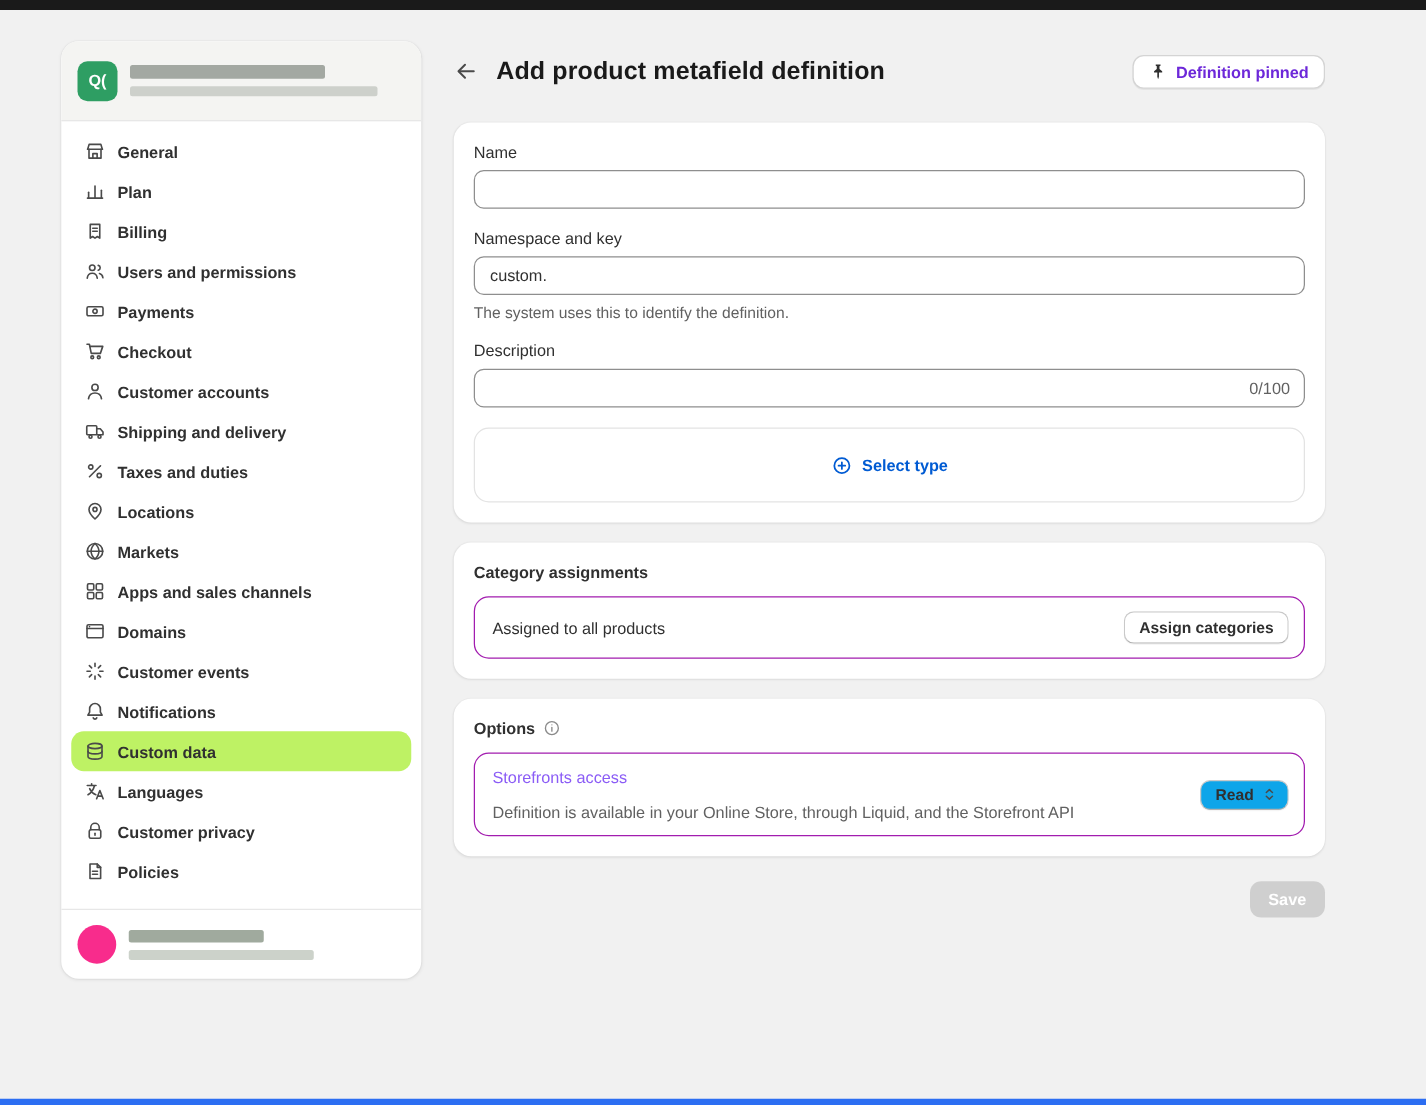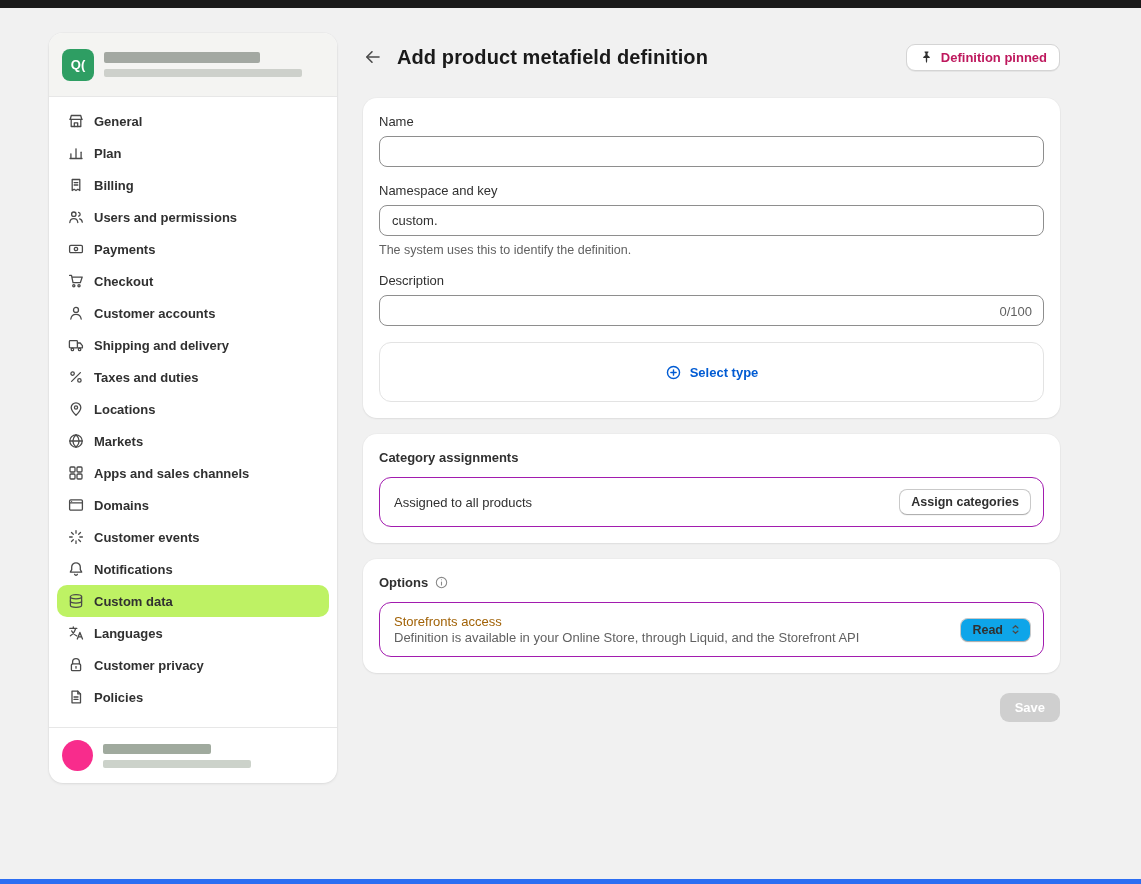--- a/index.html
+++ b/index.html
@@ -53,21 +53,21 @@
   .user-line2 { width:148px; height:8px; background:#ccd2ca; }
 
   
   .main { position:absolute; left:363px; top:42px; width:697px; }
   .main-header { display:flex; align-items:center; gap:14px; height:30px; margin-bottom:26px; }
   .back-btn { width:20px; height:20px; display:flex; cursor:pointer; flex:0 0 20px; }
   .page-title { font-size:20px; font-weight:700; color:#1a1a1a; letter-spacing:.1px; }
   .pinned-btn {
     margin-left:auto; display:flex; gap:7px;
     background:#fff; border:1px solid #d4d4d4; border-radius:9px;
-    padding:5px 12px; font-size:13px; font-weight:600; color:#be185d; cursor:pointer;
+    padding:5px 12px; font-size:13px; font-weight:600; color:#6d28d9; cursor:pointer;
     box-shadow:0 1px 0 rgba(0,0,0,.05);
   }
   .card {
     background:#fff; border-radius:14px; padding:16px; margin-bottom:16px;
     box-shadow:0 1px 2px rgba(26,26,26,.07), 0 0 0 1px rgba(0,0,0,.02);
   }
   .field { margin-bottom:16px; }
   .field:last-child { margin-bottom:0; }
   .field-label { display:block; font-size:13px; color:#303030; margin-bottom:7px; }
   .text-input {
@@ -94,21 +94,21 @@
     border:1px solid #a21caf; border-radius:12px; padding:11px 12px 11px 14px;
     display:flex; align-items:center; justify-content:space-between; gap:12px;
   }
   .inner-text { font-size:13px; color:#303030; }
   .btn-secondary {
     background:#fff; border:1px solid #c9c9c9; border-bottom-color:#b0b0b0;
     border-radius:8px; padding:5px 11px; font-size:12.5px; font-weight:650;
     color:#303030; cursor:pointer; white-space:nowrap;
     box-shadow:0 1px 0 rgba(0,0,0,.04);
   }
-  .row-title { font-size:13px; color:#a16207; margin-bottom:1px; }
+  .row-title { font-size:13px; color:#8b5cf6; margin-bottom:13px; }
   .row-desc { font-size:13px; color:#616161; }
   .select-btn {
     display:flex; align-items:center; gap:6px;
     background:#0ea5e9; border:1px solid #c9c9c9; border-bottom-color:#b0b0b0;
     border-radius:8px; padding:4px 8px 4px 11px; font-size:12.5px; font-weight:650;
     color:#303030; cursor:pointer; box-shadow:0 1px 0 rgba(0,0,0,.04);
   }
   .save-row { display:flex; justify-content:flex-end; margin-top:20px; }
   .save-btn {
     background:var(--save-bg,#cfcfcf); color:#fff; border:none; border-radius:9px;

